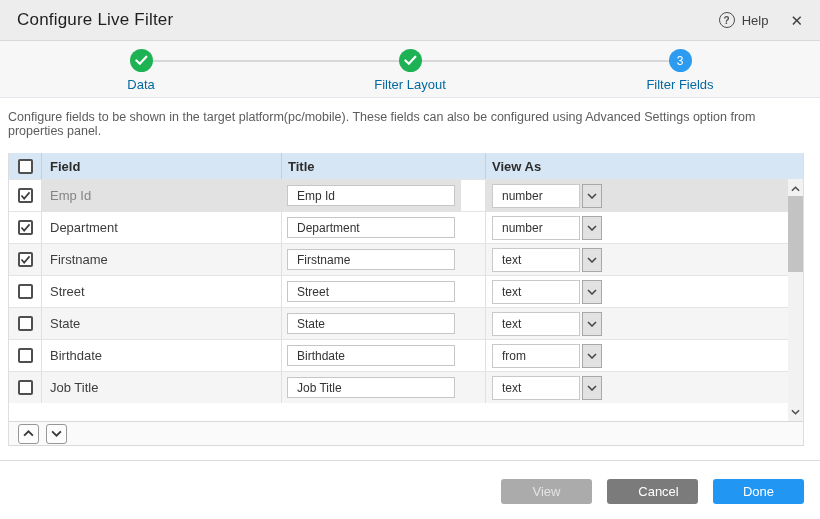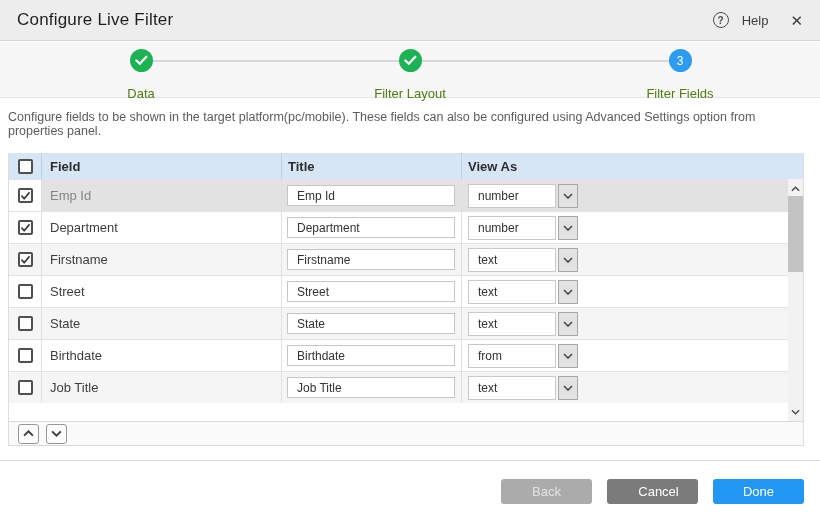--- a/index.html
+++ b/index.html
@@ -8,45 +8,45 @@
   .dialog { position:relative; width:820px; height:519px; background:#fff; overflow:hidden; }
 
   
   .titlebar { height:41px; background:#ededed; border-bottom:1px solid #d8d8d8;
               display:flex; align-items:center; padding:0 17px;text-align:right; }
   .titlebar .title { font-size:17px; color:#1f1f1f; letter-spacing:.2px; }
   .titlebar .right { margin-left:auto; display:flex; align-items:center; }
   .help-icon { width:16px; height:16px; border:1.5px solid #4e4e4e; border-radius:50%;
                display:flex; align-items:center; justify-content:center;
                font-size:10px; color:#4e4e4e; font-weight:bold; }
-  .help-label { font-size:13px; color:#3e3e3e; margin-left:13px; }
+  .help-label { font-size:13px; color:#3e3e3e; margin-left:7px; }
   .close-btn { font-size:15px; color:#3e3e3e; margin-left:22px; cursor:pointer; line-height:1; }
 
   
   .stepper { position:relative; height:57px; background:#f7f7f7; border-bottom:1px solid #e2e5e9; }
   .step-track { position:absolute; top:19px; left:141px; width:539px; height:2px; background:#d8d8d8; }
   .step { position:absolute; top:8px; transform:translateX(-50%); text-align:center; width:120px; }
   .step-1 { left:141px; } .step-2 { left:410px; } .step-3 { left:680px; }
   .step-circle { width:23px; height:23px; border-radius:50%; margin:0 auto;
                  display:flex; align-items:center; justify-content:center; }
   .step-circle.done { background:#1db254; }
   .step-circle.current { background:#2d9bf0; color:#fff; font-size:12px; }
-  .step-label { margin-top:14px; font-size:13px; color:#4d7c0f; }
+  .step-label { margin-top:5px; font-size:13px; color:#0369a1; }
 
   
   .description { margin:12px 10px 8px 8px; font-size:12.5px; color:#5c5c5c; }
 
   
   .grid { margin:15px 8px 0 8px; width:796px; border-left:1px solid #dedede; border-right:1px solid #dedede; }
   .thead { display:flex; height:26px; background:#d7e6f4; align-items:center; }
   .thead .cell { height:100%; display:flex; align-items:center; font-size:13px; font-weight:bold; color:#2c2c2c; }
   .cell-cb { width:32px; justify-content:center; display:flex; align-items:center; flex:none; }
   .cell-field { width:240px; padding-left:8px; flex:none; }
   .cell-title { width:180px; flex:none; }
-  .cell-viewas { flex:1; }
+  .cell-viewas { flex:1;margin-left:24px; }
   .thead .cell-field, .thead .cell-title, .thead .cell-viewas { border-left:1px solid #c0d0e0; }
   .thead .cell-title, .thead .cell-viewas { padding-left:6px; }
 
   .tbody { position:relative; height:242px; overflow:hidden; padding-right:15px; background:#fff; }
   .group-row { height:26px; display:flex; align-items:center; padding-left:49px;
                font-size:14px; color:#8a8a8a; background:#fff; }
   .row { display:flex; height:32px; border-top:1px solid #e3e3e3; align-items:center; background:#fff; }
   .row:nth-of-type(odd) { background:#f5f5f5; }
   .row .cell { height:100%; display:flex; align-items:center; }
   .row .cell-field { font-size:13px; color:#3d3d3d; border-left:1px solid #e0e0e0; }
@@ -321,18 +321,18 @@
       <span class="move-btn">
           <svg width="11" height="7" viewBox="0 0 10 6">
             <path d="M1 1l4 4 4-4" fill="none" stroke="#3c3c3c" stroke-width="1.7"></path>
           </svg>
         </span>
     </div>
   </div>
 
   <div class="bottom-divider"></div>
   <div class="actions">
-    <button class="btn btn-back">Back</button>
+    <button class="btn btn-back">View</button>
     <button class="btn btn-cancel">Cancel</button>
     <button class="btn btn-done">Done</button>
   </div>
 
 </div>
 
 </body></html>

